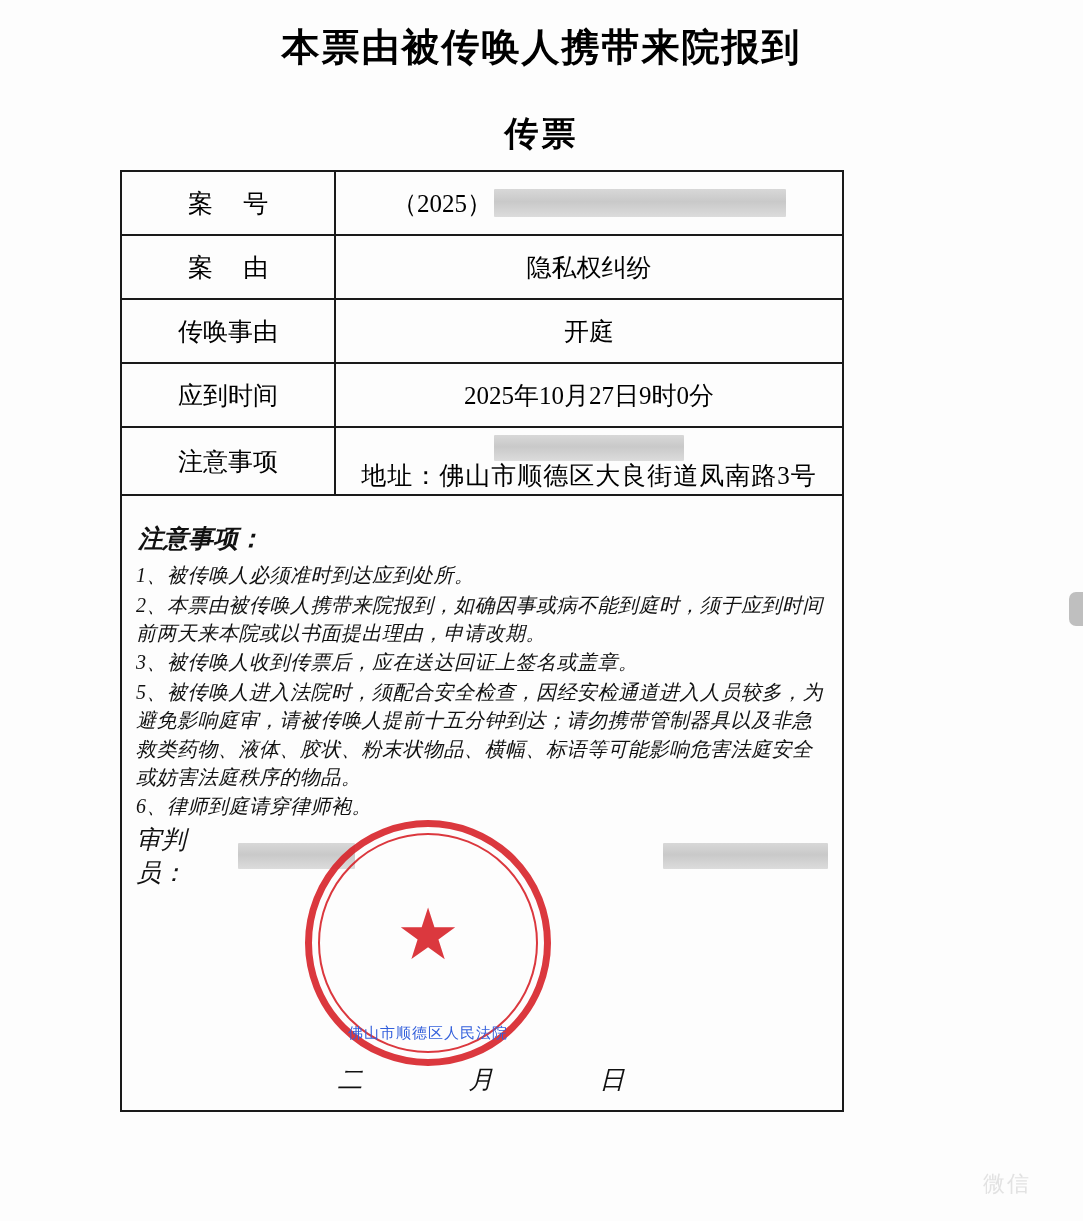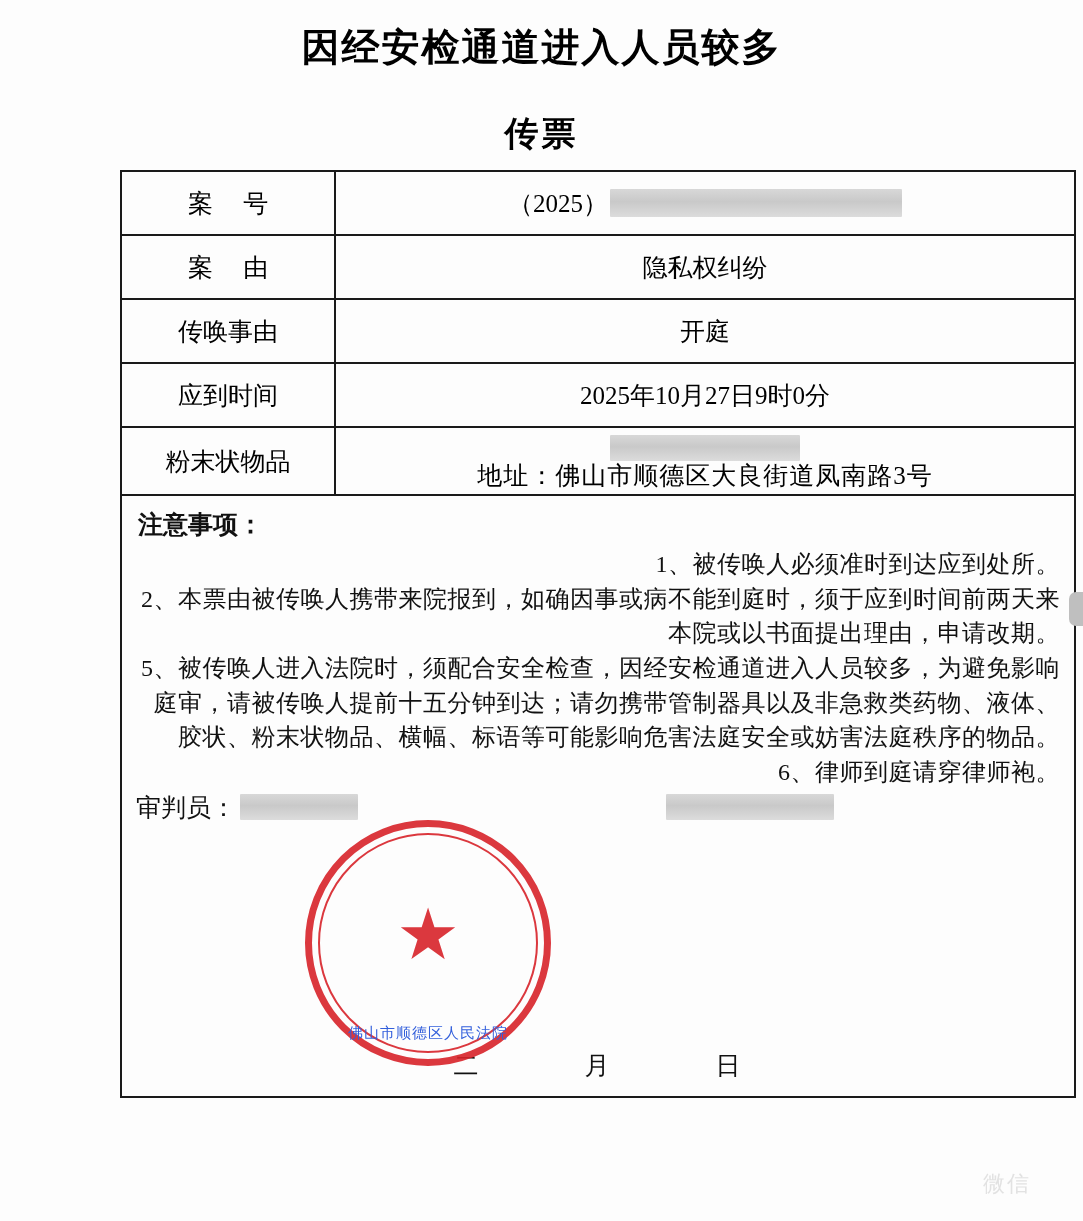--- a/index.html
+++ b/index.html
@@ -37,21 +37,21 @@
     font-weight: bold;
     letter-spacing: 3px;
     margin-top: 38px;
     color: #000;
   }
 
   .doc-wrap {
     position: absolute;
     left: 120px;
     top: 170px;
-    width: 956px;
+    width: 724px;
   }
 
   table.info {
     border-collapse: collapse;
     width: 100%;
     table-layout: fixed;
   }
   table.info td {
     border: 2px solid #1a1a1a;
     font-size: 25px;
@@ -96,37 +96,37 @@
     text-align: center;
     line-height: 1.45;
     padding: 6px 0 8px 0;
   }
   .place-line1 { display: block; height: 30px; }
   .place-line2 { display: block; font-size: 25px; letter-spacing: 1px; }
 
   .notes-box {
     border: 2px solid #1a1a1a;
     border-top: none;
-    padding: 10px 14px 0 14px;
+    padding: 24px 14px 0 14px;
     min-height: 590px;
     position: relative;
+    font-style: italic;
   }
   .notes-title {
     font-size: 25px;
     font-weight: bold;
     margin: 2px 0 6px 2px;
   }
   .note-line {
-    font-size: 24px;
+    font-size: 20px;
     line-height: 1.42;
     letter-spacing: 0.5px;
     text-indent: 0;
     margin: 0 0 1px 0;
     white-space: pre-wrap;
-    text-align: right;
   }
 
   .judge-row {
     font-size: 25px;
     margin-top: 2px;
     display: flex;
     align-items: center;
     gap: 4px;
   }
   .judge-redact-a { width: 118px; }
@@ -201,21 +201,21 @@
     color: #e2e2e2;
     letter-spacing: 2px;
     font-family: "Liberation Sans", sans-serif;
   }
 </style>
 </head>
 <body>
 
 <div class="page">
 
-  <div class="court-title">因经安检通道进入人员较多</div>
+  <div class="court-title">本票由被传唤人携带来院报到</div>
   <div class="doc-title">传票</div>
 
   <div class="doc-wrap">
 
     <table class="info">
       <tbody>
         <tr>
           <td class="label">
             <span class="label-spread">案  号</span>
           </td>
@@ -244,37 +244,38 @@
 
         <tr>
           <td class="label">
             <span>应到时间</span>
           </td>
           <td class="value">2025年10月27日9时0分</td>
         </tr>
 
         <tr>
           <td class="label">
-            <span>粉末状物品</span>
+            <span>注意事项</span>
           </td>
           <td class="value place-cell">
             <span class="place-line1">
               <span class="redact" style="width:190px;"></span>
             </span>
             <span class="place-line2">地址：佛山市顺德区大良街道凤南路3号</span>
           </td>
         </tr>
       </tbody>
     </table>
 
     <div class="notes-box">
       <div class="notes-title">注意事项：</div>
 
       <p class="note-line">1、被传唤人必须准时到达应到处所。</p>
       <p class="note-line">2、本票由被传唤人携带来院报到，如确因事或病不能到庭时，须于应到时间前两天来本院或以书面提出理由，申请改期。</p>
+      <p class="note-line">3、被传唤人收到传票后，应在送达回证上签名或盖章。</p>
       <p class="note-line">5、被传唤人进入法院时，须配合安全检查，因经安检通道进入人员较多，为避免影响庭审，请被传唤人提前十五分钟到达；请勿携带管制器具以及非急救类药物、液体、胶状、粉末状物品、横幅、标语等可能影响危害法庭安全或妨害法庭秩序的物品。</p>
       <p class="note-line">6、律师到庭请穿律师袍。</p>
 
       <div class="judge-row">
         <span>审判员：</span>
         <span class="redact judge-redact-a"></span>
         <span class="judge-spacer"></span>
         <span class="redact judge-redact-b"></span>
       </div>
 

